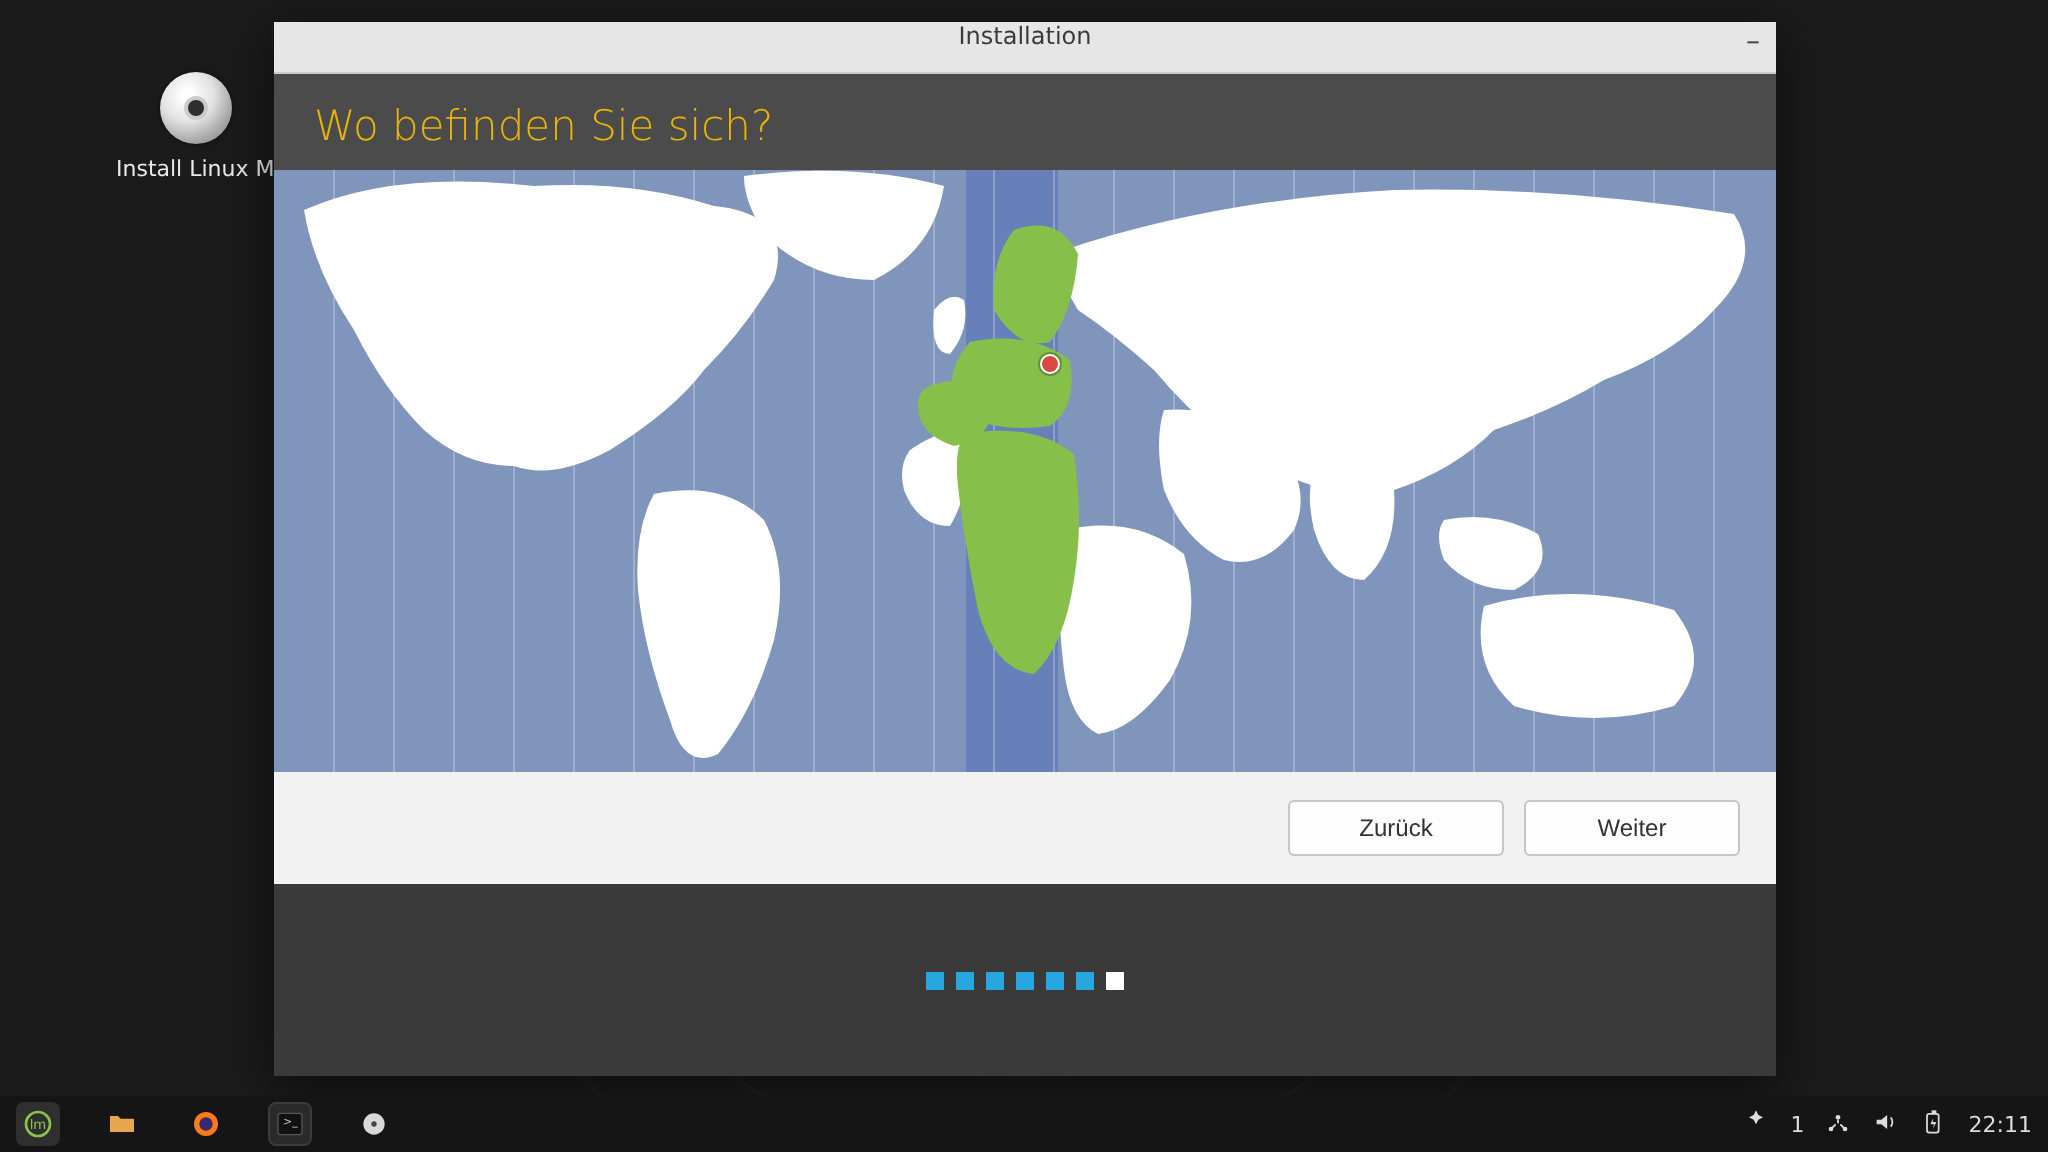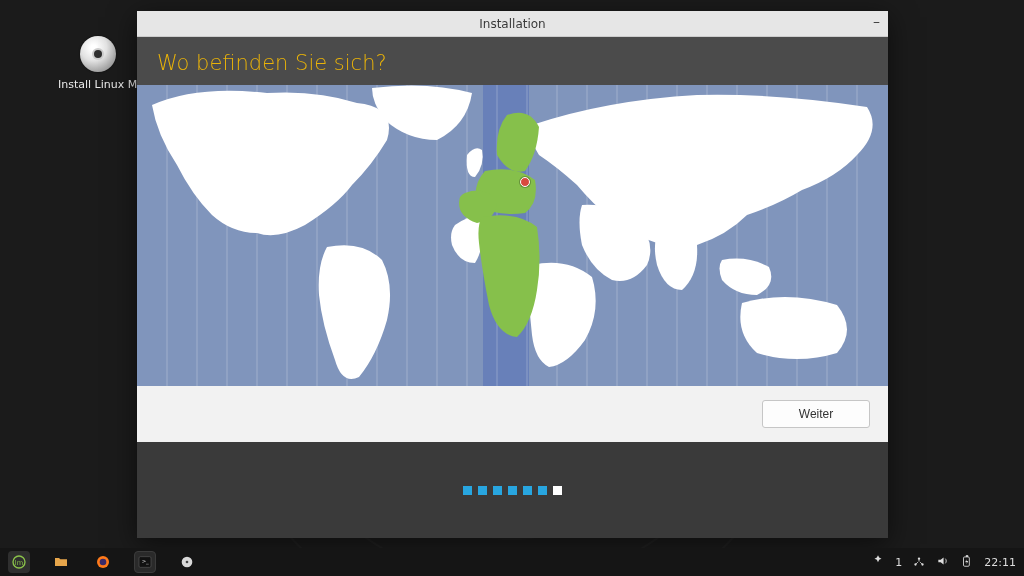--- a/index.html
+++ b/index.html
@@ -20,21 +20,21 @@
   .desktop-icon { position:absolute; left:66px; top:36px; width:64px; text-align:center; color:#eaeaea; font-size:11px; }
   .desktop-icon .disc { width:36px; height:36px; margin:0 auto 6px; border-radius:50%;
     background: radial-gradient(circle at 38% 32%, #fff 0 8%, #e2e2e2 40%, #a9a9a9 70%, #7a7a7a 100%);
     box-shadow: 0 0 2px rgba(0,0,0,.6); position:relative;}
   .desktop-icon .disc::after{content:"";position:absolute;left:50%;top:50%;width:8px;height:8px;margin:-4px 0 0 -4px;border-radius:50%;background:#2e2e2e;box-shadow:0 0 0 2px #ccc;}
   .desktop-icon .label { white-space:nowrap; overflow:hidden; text-overflow:clip; width:80px; margin-left:-8px; }
 
   
   .win { position:absolute; left:137px; top:11px; width:751px; height:527px; background:#3a3a3a;
     box-shadow: 0 6px 26px rgba(0,0,0,.55); display:flex; flex-direction:column; }
-  .titlebar { height:26px; background:#e6e6e6; color:#3a3a3a; font-size:12px; display:flex; align-items:center;
+  .titlebar { height:26px; background:#e6e6e6; color:#3a3a3a; font-size:12px; display:flex; 
     justify-content:center; position:relative; border-bottom:1px solid #ccc;}
   .titlebar .min { position:absolute; right:8px; top:3px; font-size:14px; color:#444; line-height:1; }
   .heading { padding:14px 20px 10px; color:#eab308; font-size:21px; font-weight:300; background:#4b4b4b;}
   .map-wrap { flex:0 0 auto; margin:0; height:301px; width:100%; position:relative; overflow:hidden;
     background:#8095bc; }
 
   
   .map-wrap svg { position:absolute; inset:0; width:100%; height:100%; }
 
   .tz-highlight { position:absolute; top:0; bottom:0; left:346px; width:46px; background:rgba(60,90,180,.35);}
@@ -145,20 +145,21 @@
         <path d="M328 108 Q350 100 360 118 Q358 135 340 138 Q322 132 322 118 Q322 110 328 108 Z"></path>
 
         <path d="M345 132 Q380 126 400 142 Q405 175 400 205 Q395 238 380 252 Q360 250 352 220 Q345 185 342 158 Q340 140 345 132 Z"></path>
       </g>
     </svg>
     <div class="pin"></div>
   </div>
 
   <div class="form-area">
     <div class="btn-row">
+      <button class="btn">Zurück</button>
       <button class="btn">Weiter</button>
     </div>
   </div>
 
   <div class="dots">
     <div class="dot done"></div>
     <div class="dot done"></div>
     <div class="dot done"></div>
     <div class="dot done"></div>
     <div class="dot done"></div>

